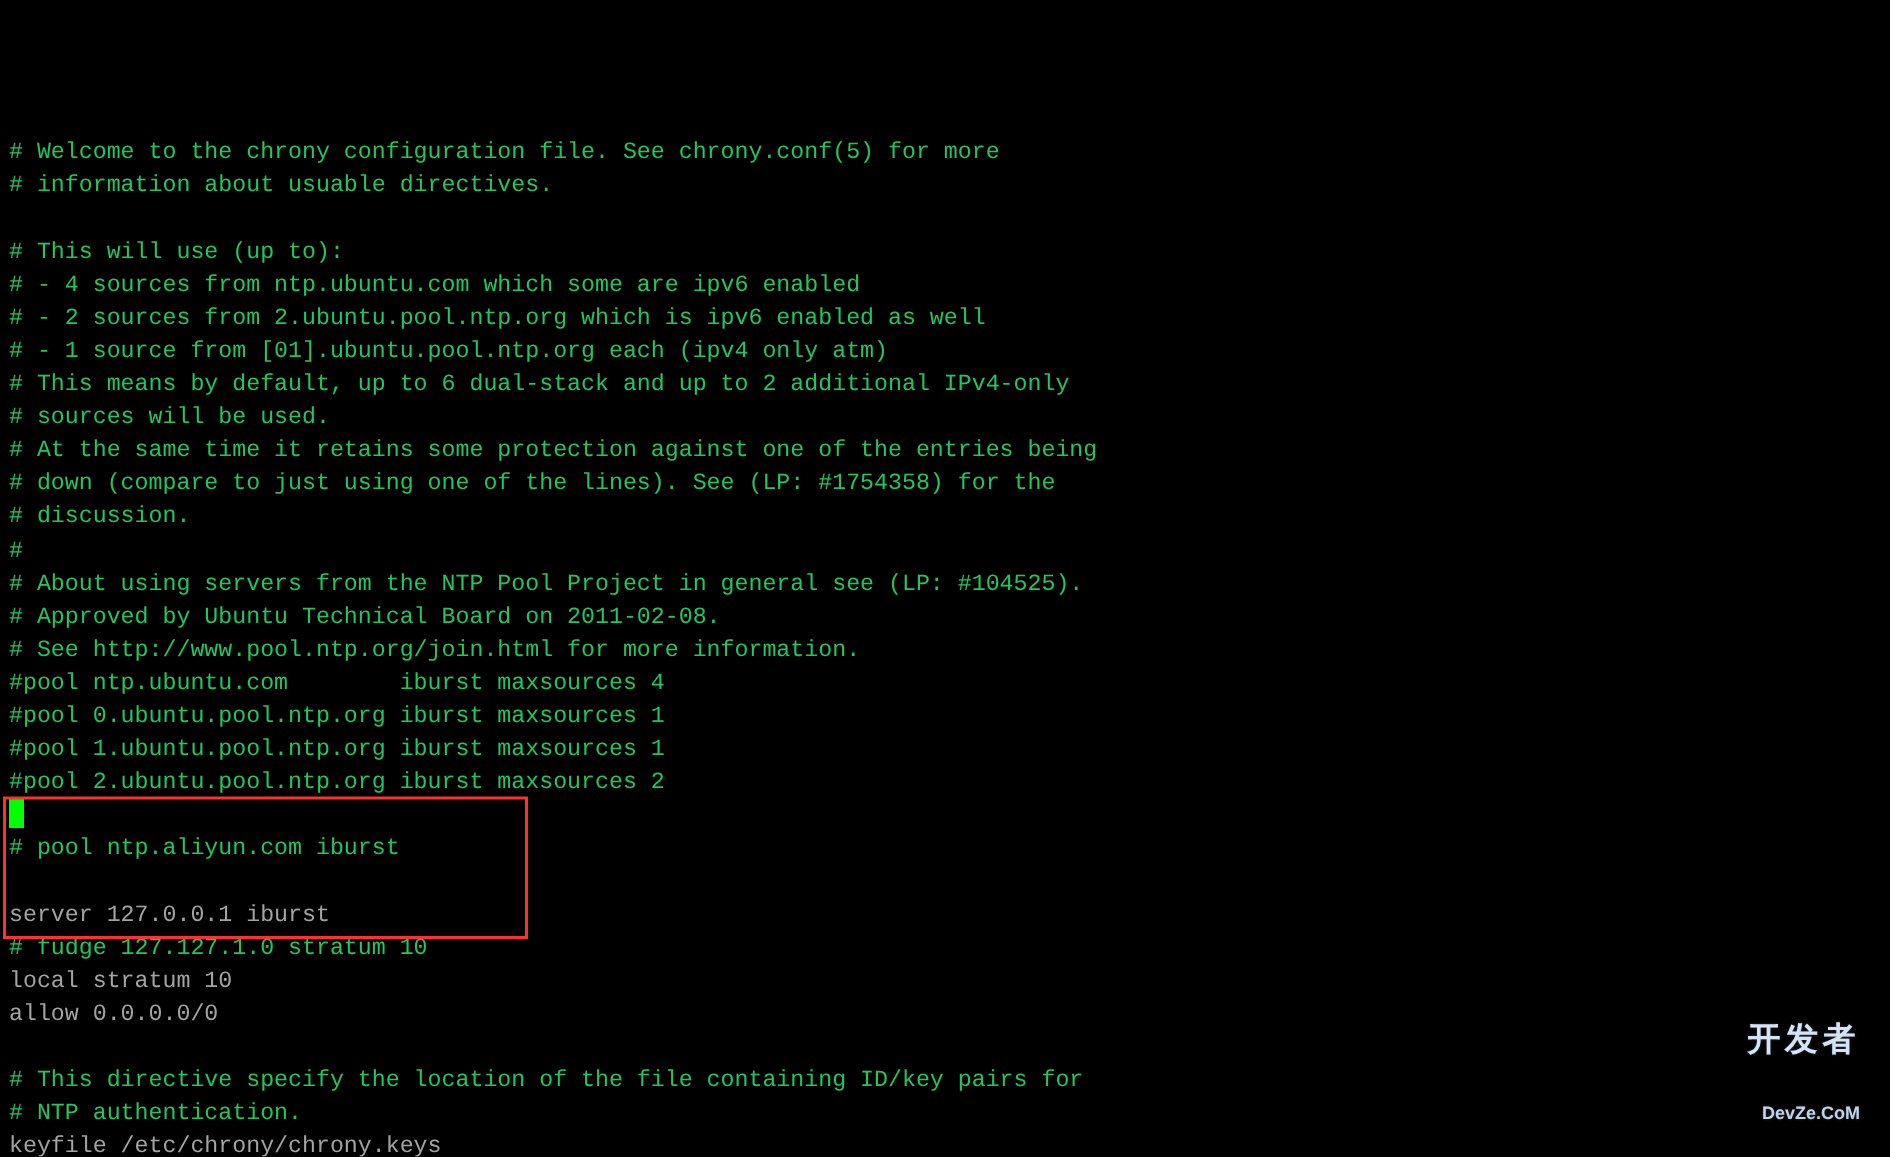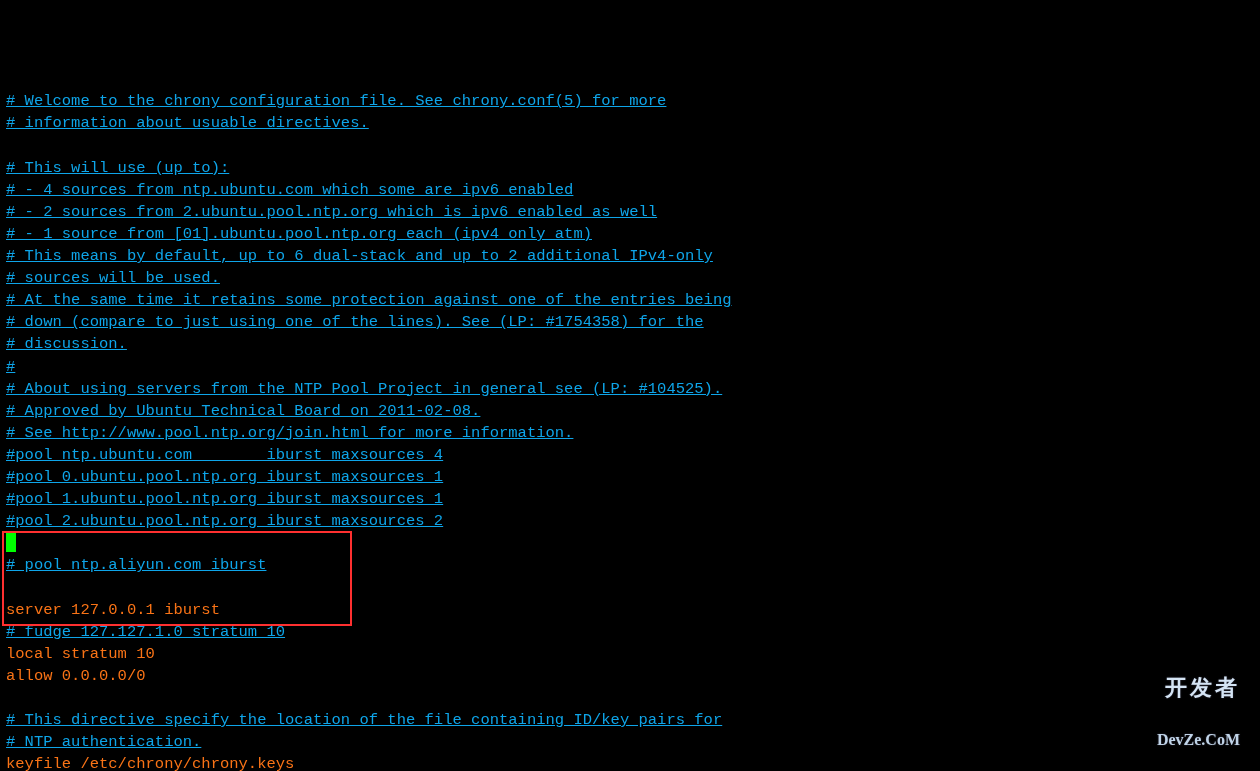--- a/index.html
+++ b/index.html
@@ -12,22 +12,22 @@
     width: 1260px;
     height: 771px;
     overflow: hidden;
     position: relative;
     white-space: pre;
   }
   .term {
     padding: 2px 6px;
     position: relative;
   }
-  .c-cyan { color: #0ea5e9; text-decoration: underline; }
-  .c-white { color: #f97316; }
+  .c-cyan { color: #22c55e; }
+  .c-white { color: #a3a3a3; }
   .c-green-bg {
     background: #00ff00;
     color: #000;
     display: inline-block;
     width: 10px;
     height: 20px;
     vertical-align: text-bottom;
   }
   .highlight-box {
     position: absolute;
@@ -42,21 +42,21 @@
     position: absolute;
     right: 20px;
     bottom: 6px;
     text-align: right;
     font-family: Arial, sans-serif;
     color: #d4e4f4;
     line-height: 1.05;
     pointer-events: none;
   }
   .watermark .line1 { font-size: 22px; letter-spacing: 3px; font-weight: bold; text-shadow: 0 0 2px #334; }
-  .watermark .line2 { font-size: 16px; letter-spacing: 0px; font-weight: bold; font-family: Liberation Serif, serif; text-shadow: 0 0 2px #334; color:#c0d4e8;}
+  .watermark .line2 { font-size: 12px; letter-spacing: 0px; font-weight: bold; font-family: Liberation Sans, sans-serif; text-shadow: 0 0 2px #334; color:#c0d4e8;}
 </style>
 </head>
 <body>
 
 
 
 <div class="term" id="term"><div><span class="c-cyan"># Welcome to the chrony configuration file. See chrony.conf(5) for more</span></div><div><span class="c-cyan"># information about usuable directives.</span></div><div><span class="c-white">&nbsp;</span></div><div><span class="c-cyan"># This will use (up to):</span></div><div><span class="c-cyan"># - 4 sources from ntp.ubuntu.com which some are ipv6 enabled</span></div><div><span class="c-cyan"># - 2 sources from 2.ubuntu.pool.ntp.org which is ipv6 enabled as well</span></div><div><span class="c-cyan"># - 1 source from [01].ubuntu.pool.ntp.org each (ipv4 only atm)</span></div><div><span class="c-cyan"># This means by default, up to 6 dual-stack and up to 2 additional IPv4-only</span></div><div><span class="c-cyan"># sources will be used.</span></div><div><span class="c-cyan"># At the same time it retains some protection against one of the entries being</span></div><div><span class="c-cyan"># down (compare to just using one of the lines). See (LP: #1754358) for the</span></div><div><span class="c-cyan"># discussion.</span></div><div><span class="c-cyan">#</span></div><div><span class="c-cyan"># About using servers from the NTP Pool Project in general see (LP: #104525).</span></div><div><span class="c-cyan"># Approved by Ubuntu Technical Board on 2011-02-08.</span></div><div><span class="c-cyan"># See http://www.pool.ntp.org/join.html for more information.</span></div><div><span class="c-cyan">#pool ntp.ubuntu.com        iburst maxsources 4</span></div><div><span class="c-cyan">#pool 0.ubuntu.pool.ntp.org iburst maxsources 1</span></div><div><span class="c-cyan">#pool 1.ubuntu.pool.ntp.org iburst maxsources 1</span></div><div><span class="c-cyan">#pool 2.ubuntu.pool.ntp.org iburst maxsources 2</span></div><div><span class="c-green-bg"> </span></div><div><span class="c-cyan"># pool ntp.aliyun.com iburst</span></div><div><span class="c-white">&nbsp;</span></div><div><span class="c-white">server 127.0.0.1 iburst</span></div><div><span class="c-cyan"># fudge 127.127.1.0 stratum 10</span></div><div><span class="c-white">local stratum 10</span></div><div><span class="c-white">allow 0.0.0.0/0</span></div><div><span class="c-white">&nbsp;</span></div><div><span class="c-cyan"># This directive specify the location of the file containing ID/key pairs for</span></div><div><span class="c-cyan"># NTP authentication.</span></div><div><span class="c-white">keyfile /etc/chrony/chrony.keys</span></div></div>
 
 <div class="highlight-box"></div>
 

